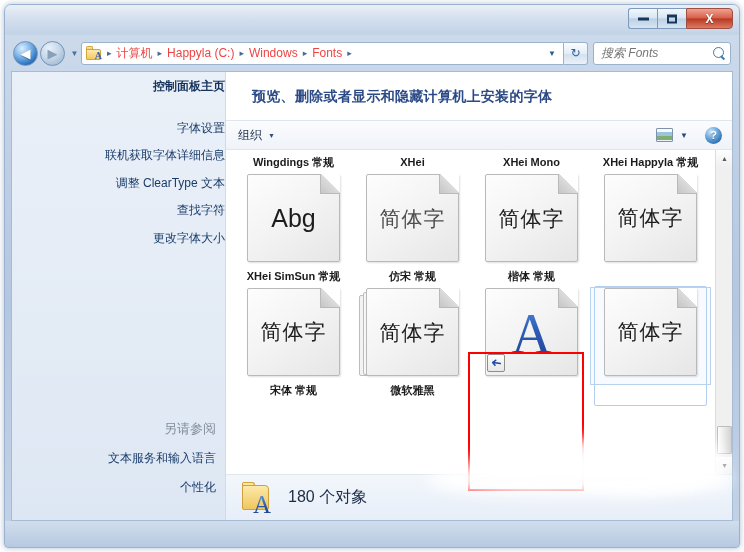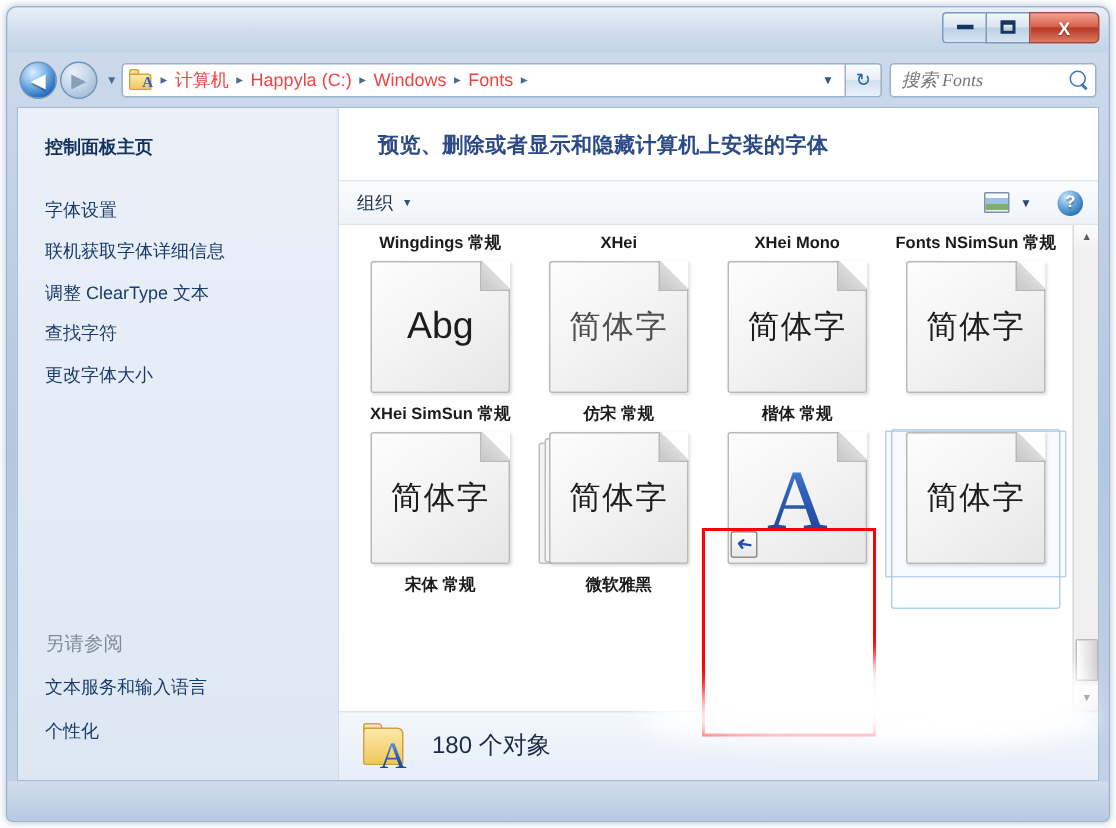--- a/index.html
+++ b/index.html
@@ -130,21 +130,21 @@
     color:#2a6099; font-size: 12px;
   }
   .searchbox {
     width: 138px; height: 23px; flex:0 0 auto; margin-left: 5px;
     background:#fff; border:1px solid #9ab3cc; border-radius:3px;
     display:flex; align-items:center; padding: 0 4px 0 7px;
   }
   .searchbox input {
     flex:1 1 auto; min-width:0; border:none; outline:none;
     font-size: 12px; font-style: italic; color:#7b8794;
-    font-family:Liberation Serif, serif; background: transparent;
+    font-family:Liberation Sans, sans-serif; background: transparent;
   }
   .mag {
     width:13px;height:13px;flex:0 0 auto;position:relative;
   }
   .mag::before{content:"";position:absolute;left:0;top:0;width:9px;height:9px;border:1.6px solid #3d7ab5;border-radius:50%;}
   .mag::after{content:"";position:absolute;left:8px;top:8px;width:5px;height:1.6px;background:#3d7ab5;transform:rotate(45deg);transform-origin:left center;}
 
   
   .client {
     position:absolute; left:6px; top:66px; right:6px; bottom: 26px;
@@ -153,21 +153,22 @@
     display:flex;
     overflow:hidden;
   }
 
   
   .navpane {
     width: 214px; flex: 0 0 214px;
     background: linear-gradient(180deg,#eaf0f8 0%, #e3ebf5 60%, #dde7f3 100%);
     border-right: 1px solid #cfdbe9;
     position: relative;
-    padding: 18px 0 0 18px;
+    padding: 6px 0 0 18px;
+    text-align: right;
   }
   .nav-home {
     font-size: 12px; color:#15325c; font-weight: bold;
     margin-bottom: 26px; cursor: default;
   }
   .nav-link {
     font-size: 12px; color:#1a3c6b; margin-bottom: 13px; cursor: default;
     line-height: 1.2;
   }
   .nav-seealso {
@@ -480,21 +481,21 @@
               <div class="cell">
                 <div class="cell-label">Wingdings 常规</div>
               </div>
               <div class="cell">
                 <div class="cell-label">XHei</div>
               </div>
               <div class="cell">
                 <div class="cell-label">XHei Mono</div>
               </div>
               <div class="cell">
-                <div class="cell-label">Fonts NSimSun 常规</div>
+                <div class="cell-label">XHei Happyla 常规</div>
               </div>
             </div>
 
             <div class="row">
               <div class="cell">
                 <div class="tile-slot">
                   <div class="fonttile">
                     <div class="sheet"></div>
                     <div class="sheet-text latin">Abg</div>
                   </div>

